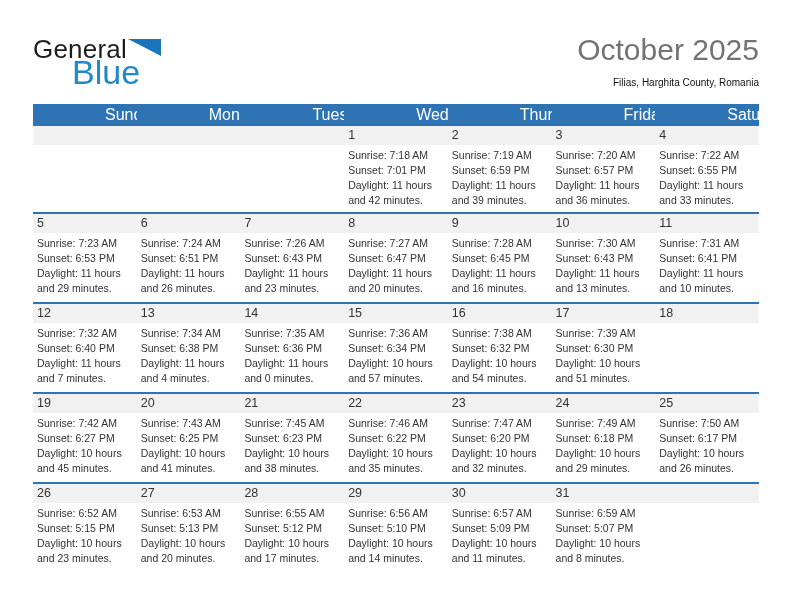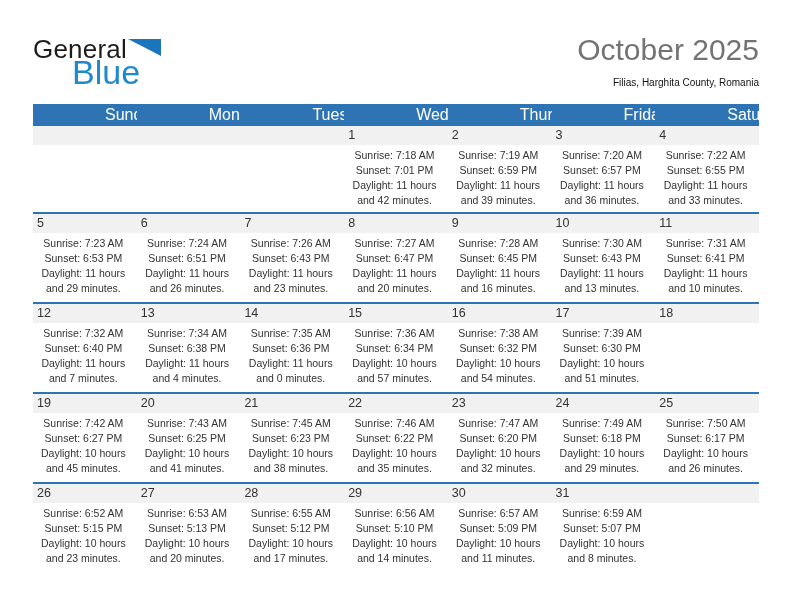--- a/index.html
+++ b/index.html
@@ -34,21 +34,21 @@
     display:grid; grid-template-columns:repeat(7,1fr);
     height:90px; border-top:2px solid var(--accent,#2e74b5); box-sizing:border-box;
     background:#fff;
   }
   .week-row.first { border-top:none; height:86px; }
   .day-cell { overflow:hidden; }
   .day-num {
     background:var(--stripe,#f1f1f1); height:19px; line-height:19px;
     font-size:12.5px; color:#333333; padding-left:4px;
   }
-  .cell-body { padding:3px 7px 0 4px; font-size:10.5px; line-height:15px; color:#333333;text-align:center; }
+  .cell-body { padding:3px 7px 0 4px; font-size:10.5px; line-height:15px; color:#333333; }
 </style>
 </head>
 <body>
 
 <div class="page">
 
   <div class="logo">
     <div class="logo-line1">
       <span class="logo-general">General</span>
       <svg class="logo-flag" width="33" height="17" viewBox="0 0 33 17">

